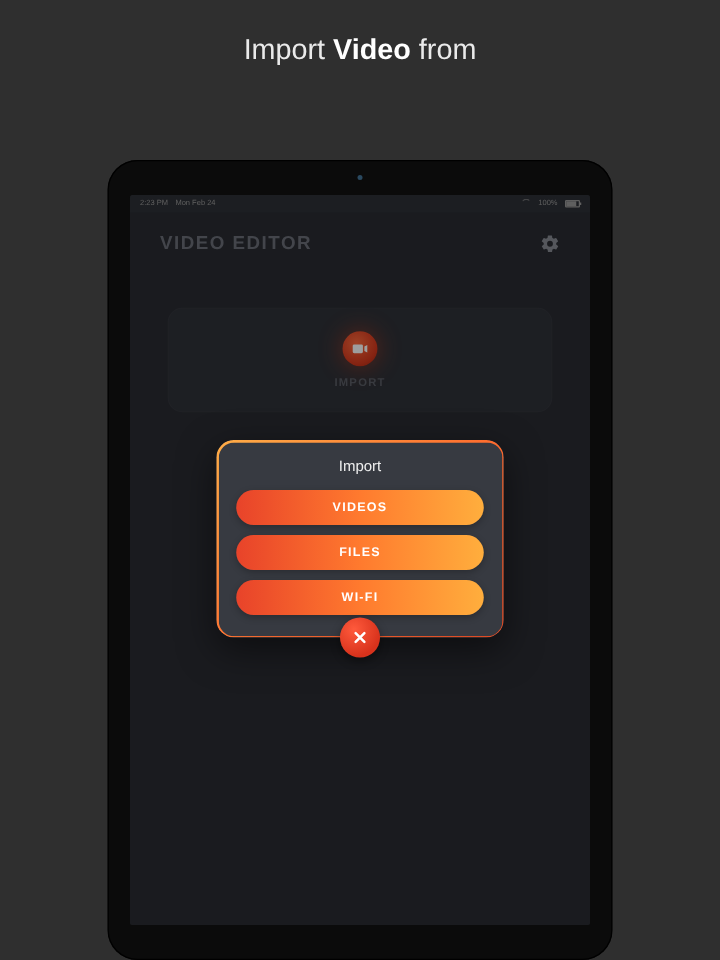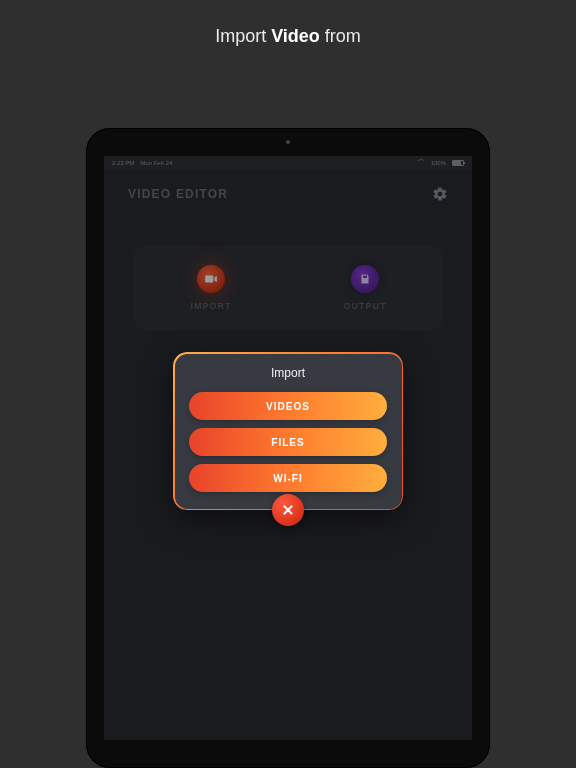--- a/index.html
+++ b/index.html
@@ -11,21 +11,21 @@
     position: relative;
   }
 
   
   .caption {
     position: absolute;
     top: 24px;
     left: 0;
     width: 100%;
     text-align: center;
-    font-size: 18px;
+    font-size: 23px;
     font-weight: 300;
     line-height: 1.35;
     color: #eaeaea;
   }
   .caption .b { font-weight: 700; color: #ffffff; }
 
   
   .device {
     position: absolute;
     left: 86px;
@@ -88,21 +88,21 @@
   .battery-fill { position:absolute; left:0; top:0; bottom:0; width:80%; background:#9a9a9a; }
 
   
   .app-header {
     position: absolute;
     top: 30px; left: 0; right: 0;
     display: flex; align-items: center; justify-content: space-between;
     padding: 0 24px;
   }
   .app-title {
-    font-size: 12px;
+    font-size: 15px;
     font-weight: 800;
     letter-spacing: 1.2px;
     color: #6d7079;
   }
   .gear {
     width: 16px; height: 16px; color: #8a8d95;
   }
 
   
   .tiles {
@@ -245,28 +245,20 @@
     <div class="tiles">
       <div class="tile import">
         <div class="icon-wrap">
           <svg class="video-cam" viewBox="0 0 24 24" fill="currentColor">
               <path d="M4 6h10a2 2 0 0 1 2 2v8a2 2 0 0 1-2 2H4a2 2 0 0 1-2-2V8a2 2 0 0 1 2-2Zm14 3 4-2v10l-4-2Z"></path>
               <circle cx="8" cy="12" r="2.4" fill="#fff"></circle>
             </svg>
         </div>
         <div class="tile-label">IMPORT</div>
       </div>
-      <div class="tile output">
-        <div class="icon-wrap">
-          <svg class="save-disk" viewBox="0 0 24 24" fill="currentColor">
-              <path d="M5 3h11l3 3v15H5Zm3 2v5h8V5Zm1 9h6v5H9Z" fill="#e6d6ff"></path>
-            </svg>
-        </div>
-        <div class="tile-label">OUTPUT</div>
-      </div>
     </div>
 
     <div class="dim"></div>
 
     <div class="modal">
       <div class="modal-title">Import</div>
       <div class="opt-col">
         <button class="opt">VIDEOS</button>
         <button class="opt">FILES</button>
         <button class="opt">WI-FI</button>

